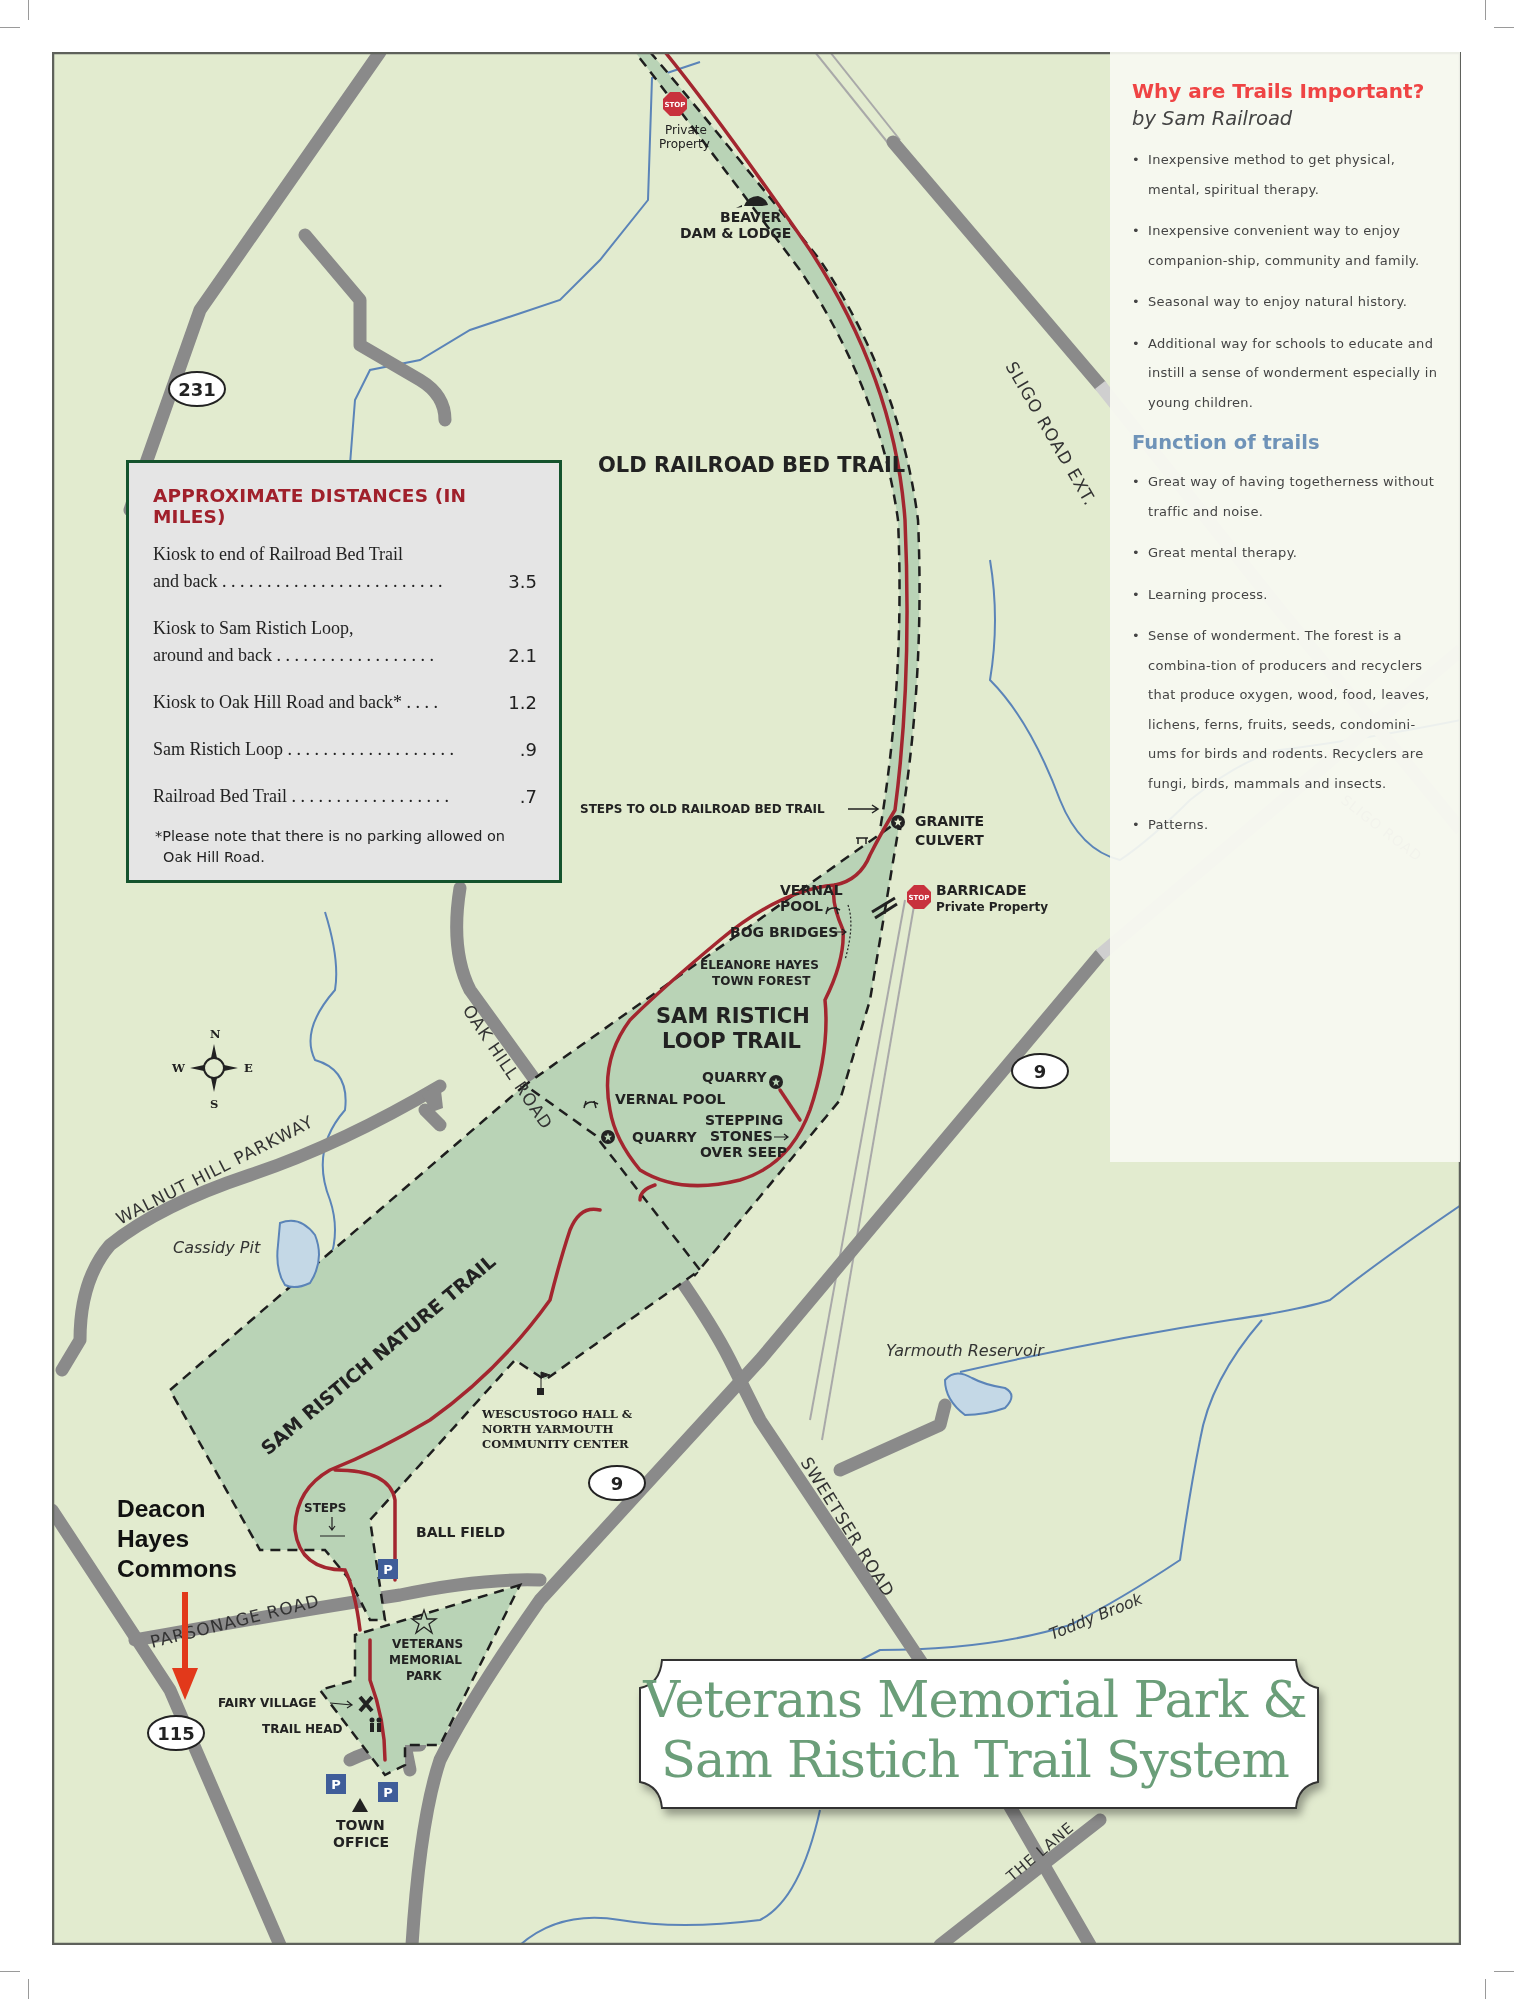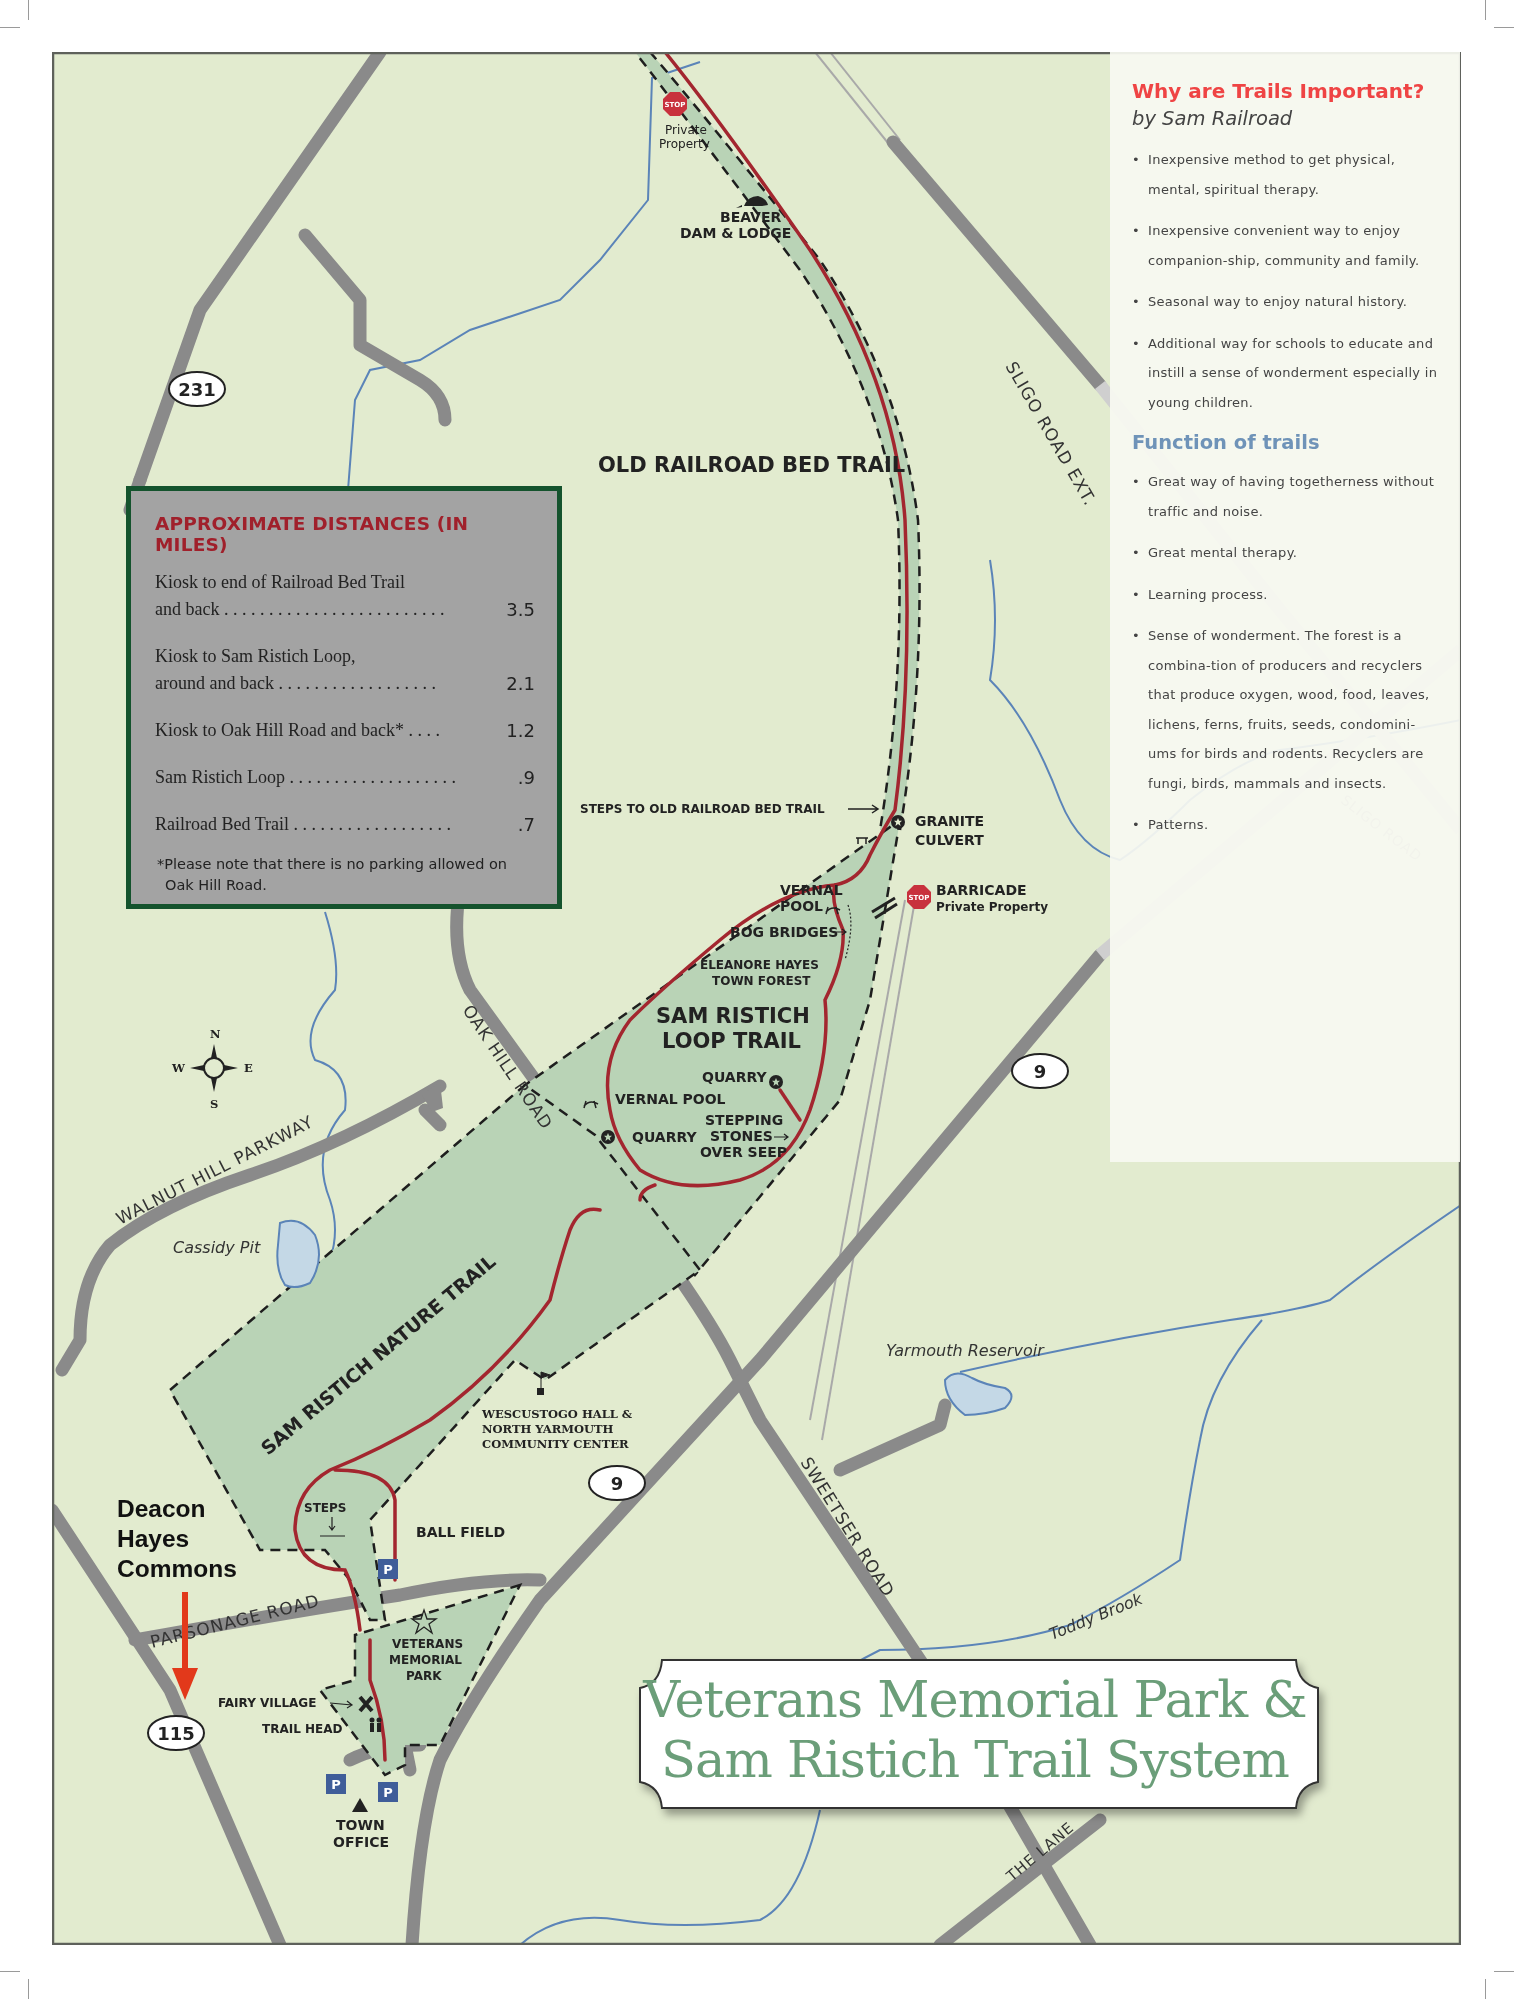--- a/index.html
+++ b/index.html
@@ -9,22 +9,22 @@
   svg text { font-family:"DejaVu Sans", sans-serif; }
   .lbl { fill:#222; font-weight:bold; font-size:14px; }
   .lbl-sm { fill:#222; font-weight:bold; font-size:12px; }
   .lbl-road { fill:#333; font-size:17px; letter-spacing:1px; }
   .lbl-ital { fill:#333; font-style:italic; font-size:16px; }
   .lbl-serif { font-family:"DejaVu Serif", serif; fill:#222; font-weight:bold; font-size:11.5px; }
   .shield { fill:#fff; stroke:#222; stroke-width:2; }
   .shield-txt { fill:#222; font-weight:bold; font-size:18px; text-anchor:middle; }
 
   
-  .dist-box { position:absolute; left:126px; top:486px; width:436px; height:423px; background:#a3a3a3;
-    border:5px solid #14532d; box-sizing:border-box; padding:22px 22px 0 24px; color:#222; }
+  .dist-box { position:absolute; left:126px; top:460px; width:436px; height:423px; background:#e5e5e5;
+    border:3px solid #14532d; box-sizing:border-box; padding:22px 22px 0 24px; color:#222; }
   .dist-title { color:#a0202b; font-weight:bold; font-size:18.5px; letter-spacing:0.2px; margin:0 0 14px 0; }
   .dist-row { display:flex; align-items:flex-end; font-size:18px; line-height:27px; margin-bottom:20px; }
   .dist-label { flex:1; white-space:pre-line;font-family:Liberation Serif, serif; }
   .dist-val { width:42px; text-align:right; }
   .dist-note { font-size:14.5px; line-height:21px; padding-left:10px; text-indent:-8px; margin-top:-4px; }
 
   
   .info { position:absolute; left:1110px; top:52px; width:350px; height:1110px; background:rgba(248,249,241,0.93);
     box-sizing:border-box; padding:25px 18px 0 22px; color:#444; }
   .info h2 { color:#ef4444; font-size:20px; font-weight:bold; margin:0; line-height:28px; }

